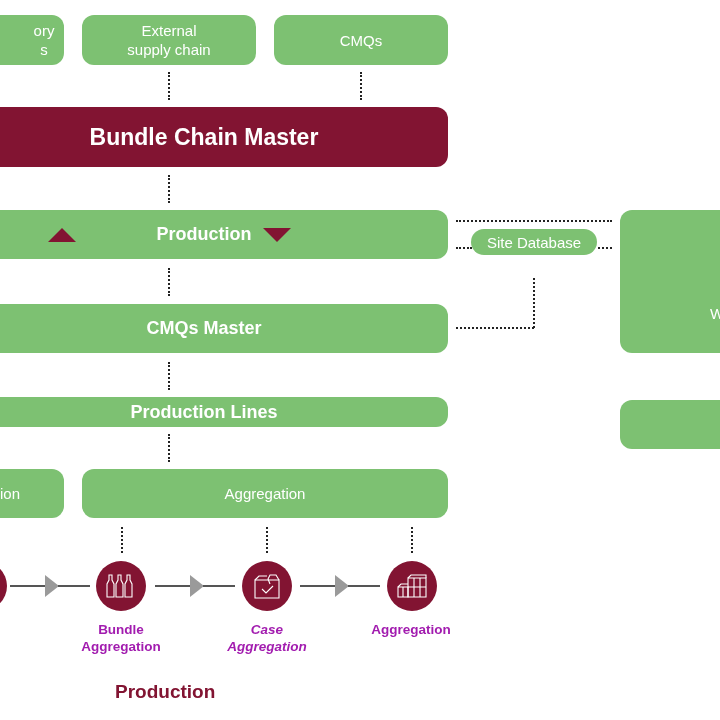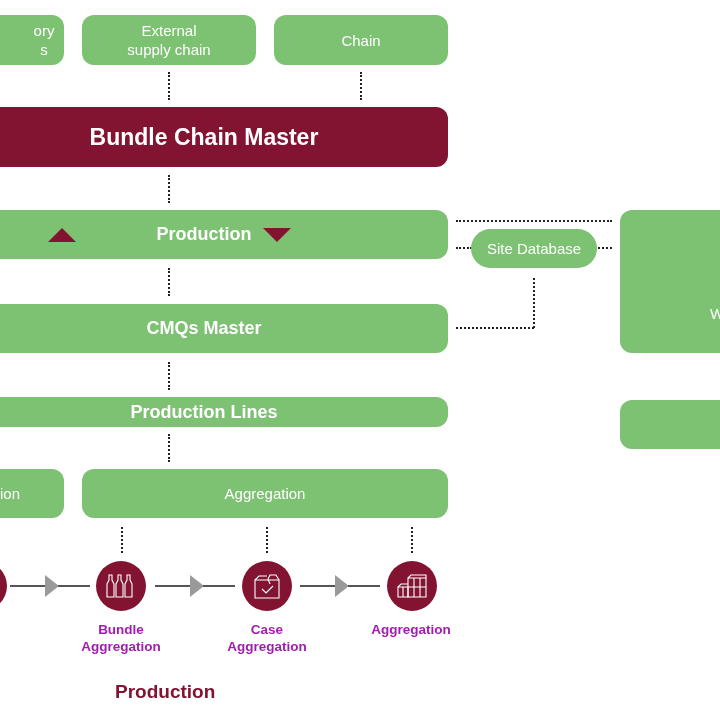--- a/index.html
+++ b/index.html
@@ -31,21 +31,21 @@
   <div style="text-align:center;width:40px;">
     <div>ory</div>
     <div>s</div>
   </div>
 </div>
 <div class="box light" style="left:82px;top:15px;width:174px;height:50px;flex-direction:column;">
   <div>External</div>
   <div>supply chain</div>
 </div>
 <div class="box light" style="left:274px;top:15px;width:174px;height:50px;">
-  <span>Chain</span>
+  <span>CMQs</span>
 </div>
 
 <div class="vdots" style="left:168px;top:72px;height:28px;"></div>
 <div class="vdots" style="left:360px;top:72px;height:28px;"></div>
 
 <div class="box master" style="left:-20px;top:107px;width:468px;height:60px;">
   <span style="margin-left:-20px;">Bundle Chain Master</span>
 </div>
 
 <div class="vdots" style="left:168px;top:175px;height:28px;"></div>
@@ -53,21 +53,21 @@
 <div class="box bold" style="left:-20px;top:210px;width:468px;height:49px;">
   <span style="margin-left:-20px;">Production</span>
 </div>
 <div class="tri up" style="left:48px;top:228px;"></div>
 <div class="tri down" style="left:263px;top:228px;"></div>
 
 <div class="hdots" style="left:456px;top:220px;width:156px;"></div>
 <div class="hdots" style="left:456px;top:247px;width:16px;"></div>
 <div class="hdots" style="left:598px;top:247px;width:14px;"></div>
 
-<div class="box light pill" style="left:471px;top:229px;width:126px;height:39px;border-radius:20px;text-align:center;">
+<div class="box light pill" style="left:471px;top:229px;width:126px;height:26px;border-radius:20px;text-align:center;">
   <span>Site Database</span>
 </div>
 
 <div class="vdots" style="left:533px;top:278px;height:50px;"></div>
 <div class="hdots" style="left:456px;top:327px;width:78px;"></div>
 
 <div class="box light" style="left:620px;top:210px;width:140px;height:143px;align-items:flex-end;justify-content:flex-start;">
   <span style="margin:0 0 30px 90px;">W</span>
 </div>
 <div class="box" style="left:620px;top:400px;width:140px;height:49px;"></div>
@@ -137,21 +137,21 @@
 </div>
 
 <div class="step-label" style="left:-83px;top:621px;">
   <div>n</div>
   <div>on</div>
 </div>
 <div class="step-label" style="left:56px;top:621px;">
   <div>Bundle</div>
   <div>Aggregation</div>
 </div>
-<div class="step-label" style="left:202px;top:621px;">
+<div class="step-label" style="left:202px;top:621px;font-style:italic;">
   <div>Case</div>
   <div>Aggregation</div>
 </div>
 <div class="step-label" style="left:346px;top:621px;">
   <div>Aggregation</div>
 </div>
 
 <div class="footer" style="left:115px;top:681px;">Production</div>
 
 </body></html>

